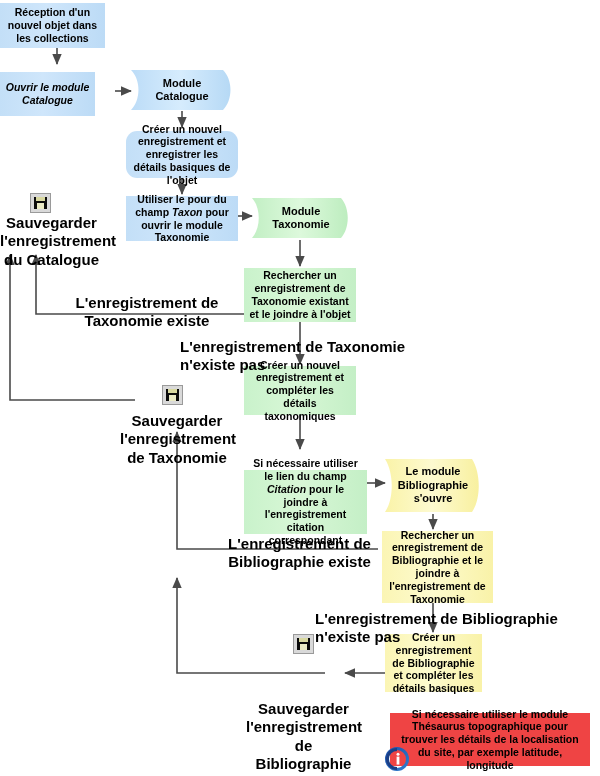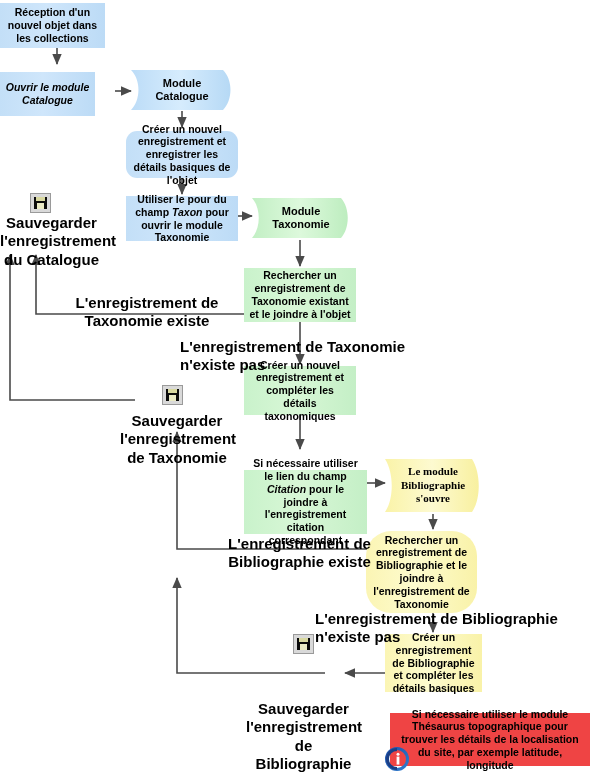--- a/index.html
+++ b/index.html
@@ -151,35 +151,35 @@
 <div class="node rect-green" style="left:244px;top:366px;width:112px;height:49px;">
   <span>Créer un nouvel enregistrement et compléter les détails taxonomiques</span>
 </div>
 
 <div class="node rect-green" style="left:244px;top:470px;width:123px;height:64px;">
   <span>
     <span>Si nécessaire utiliser le lien du champ </span><span class="ital">Citation</span><span> pour le joindre à l'enregistrement citation correspondant</span>
   </span>
 </div>
 
-<div class="wave" style="left:385px;top:457px;width:96px;height:57px;font-family:Liberation Serif, serif;">
+<div class="wave" style="left:385px;top:457px;width:96px;height:57px;">
   <svg viewBox="0 0 96 57" preserveAspectRatio="none">
     <defs>
         <linearGradient id="gy" x1="0" y1="0" x2="1" y2="0">
       <stop offset="0" stop-color="#faf3a8"></stop>
           <stop offset="0.5" stop-color="#fdfad0"></stop>
           <stop offset="1" stop-color="#f8f09f"></stop>
     </linearGradient>
       </defs>
     <path d="M0,2 C9,16 9,42 0,55 L87,55 C96,42 96,16 87,2 Z" fill="url(#gy)"></path>
   </svg>
   <div class="cap">Le module Bibliographie s'ouvre</div>
 </div>
 
-<div class="node rect-yellow" style="left:366px;top:531px;width:111px;height:82px;border-radius:25px;">
+<div class="node rect-yellow" style="left:382px;top:531px;width:111px;height:72px;">
   <span>Rechercher un enregistrement de Bibliographie et le joindre à l'enregistrement de Taxonomie</span>
 </div>
 
 <div class="node rect-yellow" style="left:385px;top:634px;width:97px;height:58px;">
   <span>Créer un enregistrement de Bibliographie et compléter les détails basiques</span>
 </div>
 
 <div class="node rect-gray" style="left:390px;top:713px;width:200px;height:53px;">
   <span>Si nécessaire utiliser le module Thésaurus topographique pour trouver les détails de la localisation du site, par exemple latitude, longitude</span>
 </div>

